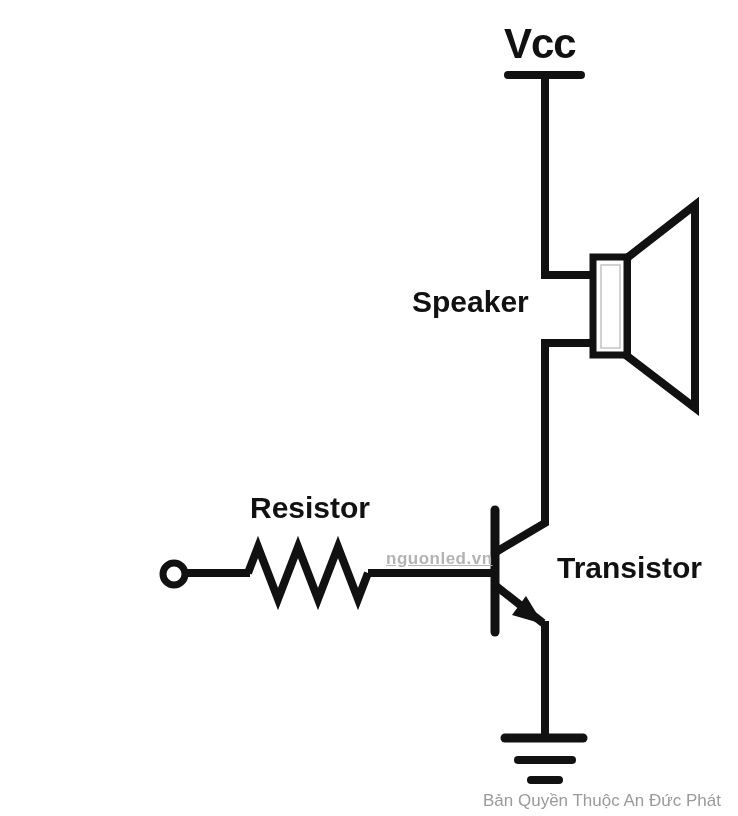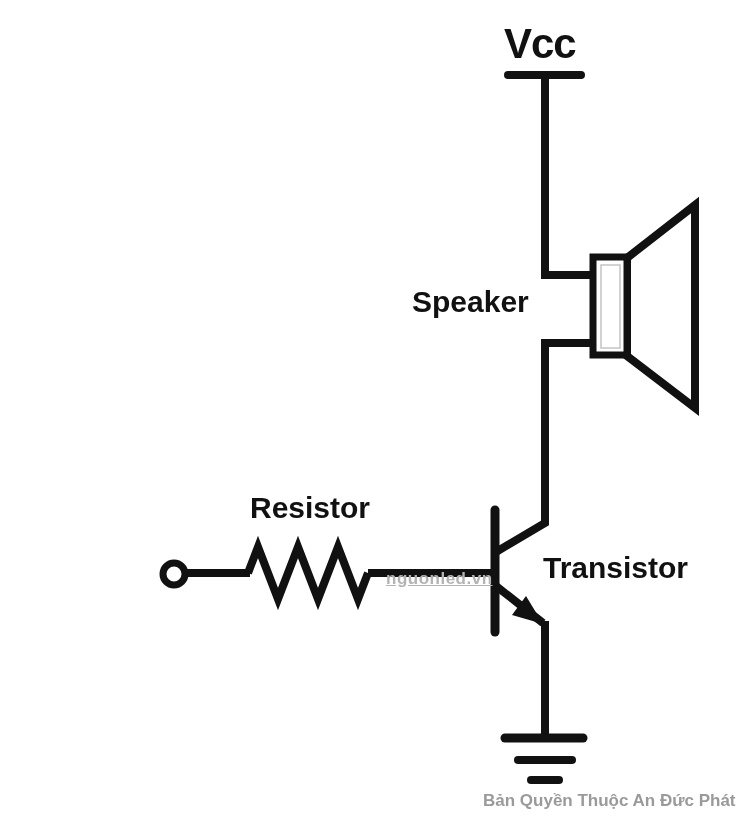--- a/index.html
+++ b/index.html
@@ -16,36 +16,35 @@
     position: absolute;
     color: #111111;
     font-weight: 700;
     white-space: nowrap;
     line-height: 1;
     user-select: none;
   }
   .lbl-vcc        { left: 504px; top: 23px;  font-size: 42px; letter-spacing: -1px; }
   .lbl-speaker    { left: 412px; top: 287px; font-size: 30px; }
   .lbl-resistor   { left: 250px; top: 493px; font-size: 30px; }
-  .lbl-transistor { left: 543px; top: 553px; font-size: 30px; }
+  .lbl-transistor { left: 557px; top: 553px; font-size: 30px; }
   .lbl-input      { left: 36px;  top: 546px; font-size: 39px; }
   .watermark {
     position: absolute;
     left: 386px; top: 549px;
     font-size: 17px; font-weight: 700;
     color: #b3b3b3;
     text-decoration: underline;
     letter-spacing: 0.5px;
     white-space: nowrap;
-    margin-top: 20px;
   }
   .credit {
     position: absolute;
     left: 483px; top: 791px;
-    font-size: 17px; font-weight: 700;
+    font-size: 17px; font-weight: 400;
     color: #9a9a9a;
     white-space: nowrap;
   }
 </style>
 </head>
 <body>
 
 <div id="canvas">
 
   <svg id="circuit-svg" width="738" height="816" viewBox="0 0 738 816" xmlns="http://www.w3.org/2000/svg">

